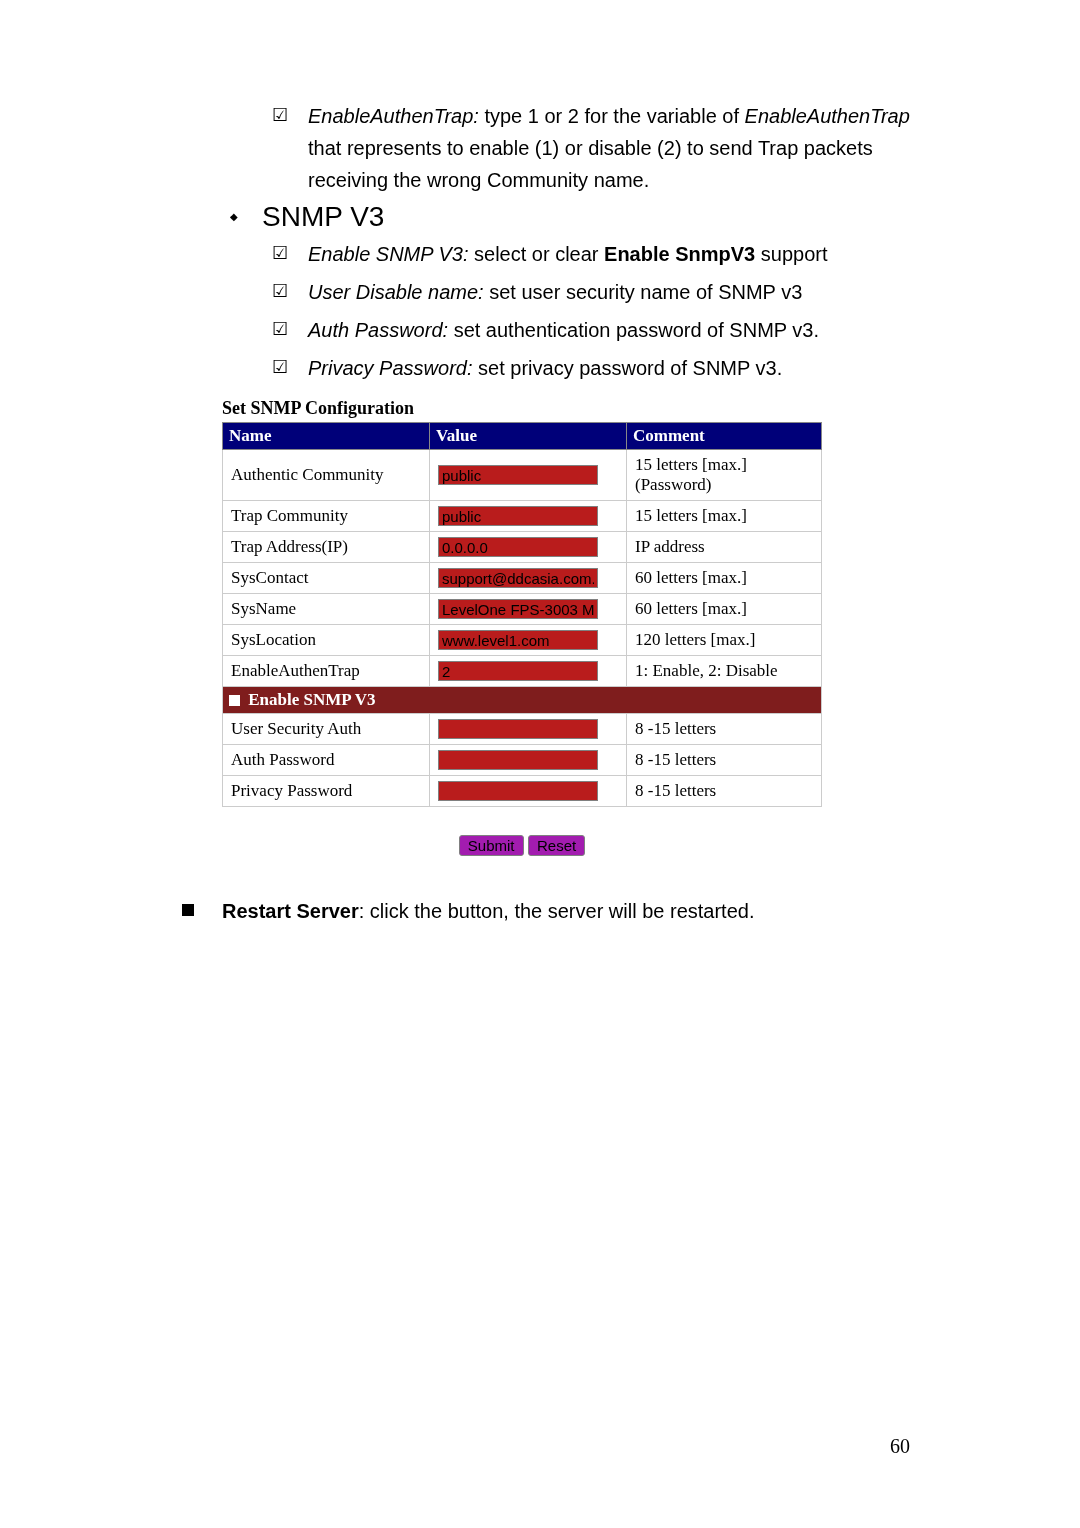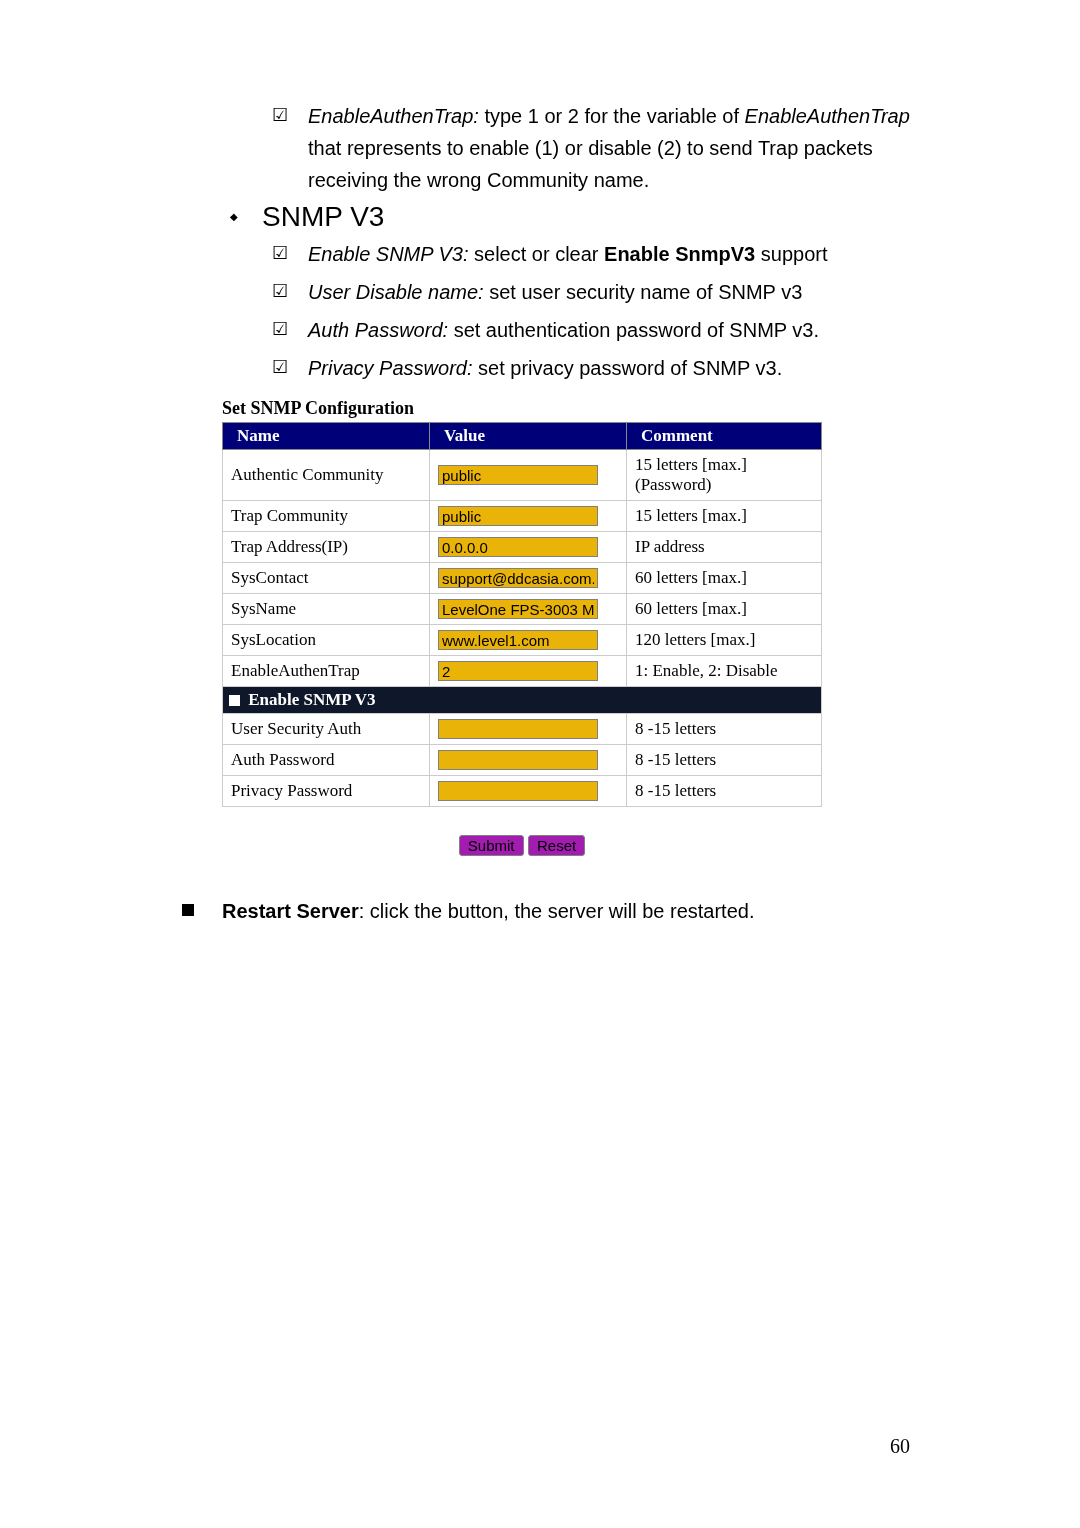--- a/index.html
+++ b/index.html
@@ -64,46 +64,46 @@
     border-collapse: collapse;
     width: 600px;
     font-family: "Times New Roman", serif;
     font-size: 17px;
   }
   table.snmp th {
     background: #000079;
     color: #fff;
     text-align: left;
     font-weight: bold;
-    padding: 3px 14px;
+    padding: 3px 6px;
     border: 1px solid #888;
   }
   table.snmp td {
     padding: 5px 8px;
     border-bottom: 1px solid #ccc;
     border-left: 1px solid #ccc;
     border-right: 1px solid #ccc;
     vertical-align: middle;
   }
   table.snmp td.name-col { width: 190px; }
   table.snmp td.value-col { width: 180px; }
   table.snmp td.comment-col { }
   .value-input {
     font-family: Arial, sans-serif;
     font-size: 15px;
     width: 160px;
     height: 20px;
     border: 1px solid #808080;
-    background: #eab308;
+    background: #b91c1c;
     padding: 0 3px;
     box-sizing: border-box;
     display: block;
   }
   tr.subheader td {
-    background: #0f172a;
+    background: #7f1d1d;
     color: #fff;
     font-weight: bold;
     padding: 3px 6px;
   }
   .subheader-check {
     display: inline-block;
     width: 11px;
     height: 11px;
     background: #fff;
     margin-right: 4px;

